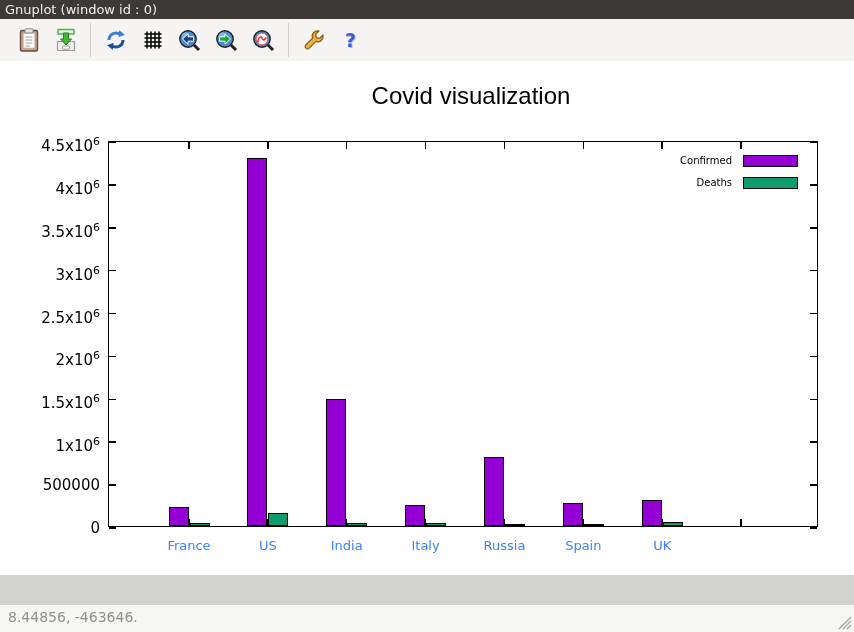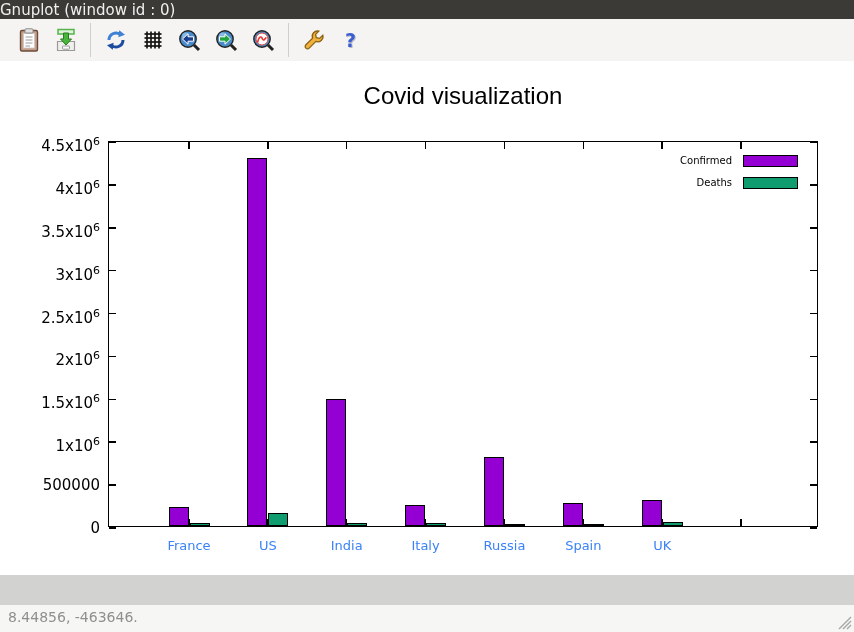--- a/index.html
+++ b/index.html
@@ -1,29 +1,29 @@
 <!DOCTYPE html>
 <html><head>
 <meta charset="utf-8">
 <style>
   * { margin:0; padding:0; box-sizing:border-box; }
   html,body { width:854px; height:632px; overflow:hidden; background:#fff;
               font-family:"DejaVu Sans", sans-serif; }
 
   
   .titlebar { height:19px; background:#3c3a36; color:#f0efed; display:flex; align-items:center;
-              font-size:15px; }
+              padding-left:5px; font-size:13px; }
   .toolbar  { height:42px; background:#f5f4f2; display:flex; align-items:center; padding-left:10px; }
   .tb-btn   { width:37px; height:36px; display:flex; align-items:center; justify-content:center; }
   .tb-sep   { width:1px; height:34px; background:#cfcecb; margin:0 6px; }
   .help-glyph { font-size:19px; font-weight:bold; color:#3b5fd0; text-shadow:1px 1px 0 rgba(10,20,60,.25); }
 
   
   .canvas { position:relative; height:514px; background:#ffffff; }
-  .chart-title { position:absolute; left:108px; top:21px; width:710px; text-align:center;
+  .chart-title { position:absolute; left:116px; top:21px; width:710px; text-align:center;
                  font-size:24px; color:#000; font-family:"Liberation Sans", sans-serif; }
   .plot-area { position:absolute; left:108px; top:80px; width:710px; height:386px;
                border:1.5px solid #000; }
   .ytick { position:absolute; width:7px; height:1.5px; background:#000; }
   .ytick.left { left:0; } .ytick.right { right:0; }
   .xtick { position:absolute; width:1.5px; height:7px; background:#000; }
   .xtick.top { top:0; } .xtick.bottom { bottom:0; }
   .ylabel { position:absolute; right:calc(100% + 9px); width:95px; text-align:right;
             font-size:15px; line-height:20px; color:#000; white-space:nowrap; }
   .ylabel sup { font-size:11px; }

